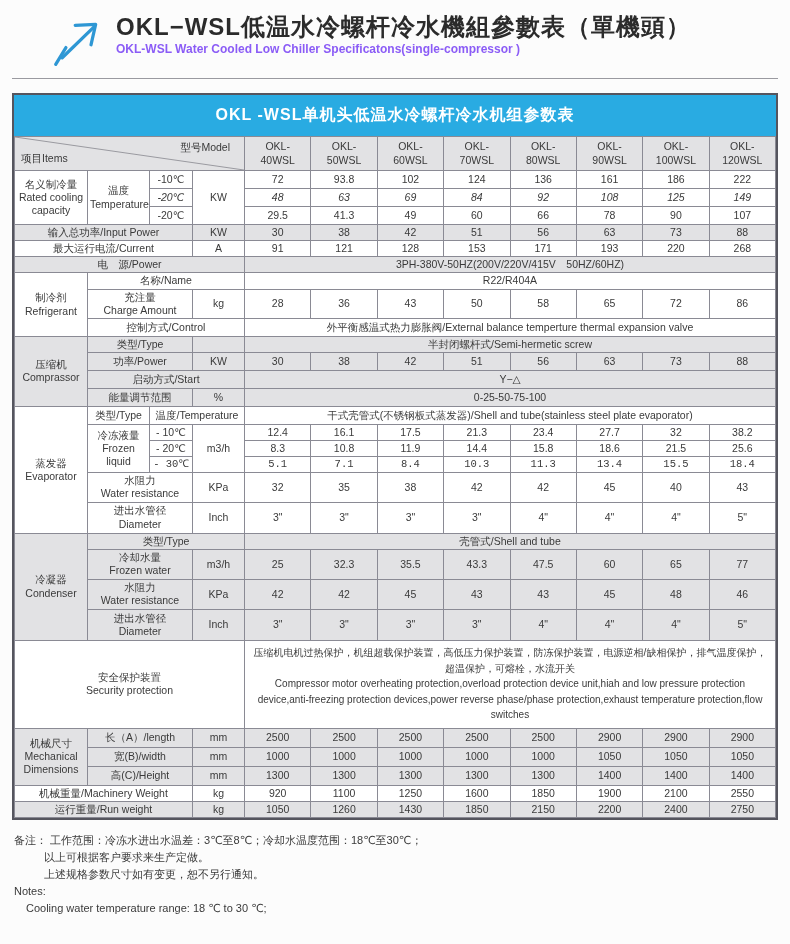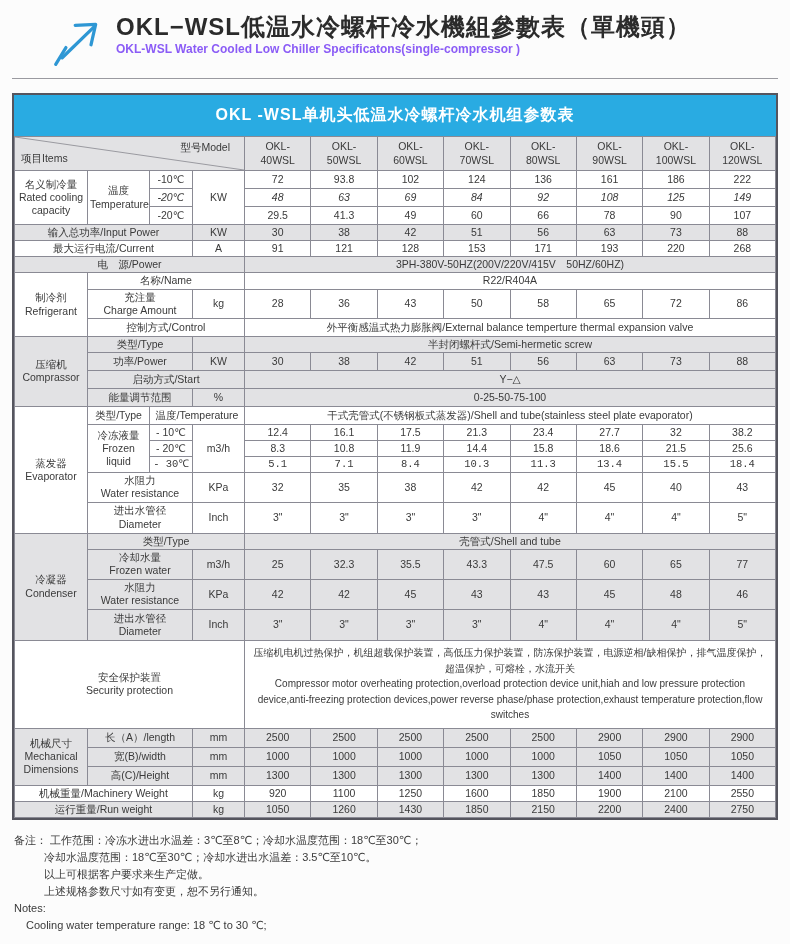--- a/index.html
+++ b/index.html
@@ -387,20 +387,19 @@
             <td>2200</td>
             <td>2400</td>
             <td>2750</td>
           </tr>
         </tbody>
     </table>
   </div>
 
   <div class="notes">
       <div class="line">备注：  工作范围：冷冻水进出水温差：3℃至8℃；冷却水温度范围：18℃至30℃；</div>
-      <div class="line ind1">冷却水温度范围：18℃至30℃；冷却水进出水温差：3.5℃至10℃。</div>
       <div class="line ind1">以上可根据客户要求来生产定做。</div>
       <div class="line ind1">上述规格参数尺寸如有变更，恕不另行通知。</div>
       <div class="line">Notes:</div>
       <div class="line ind2">Cooling water temperature  range: 18 ℃ to 30 ℃;</div>
     </div>
 
 </div>
 
 </body></html>

